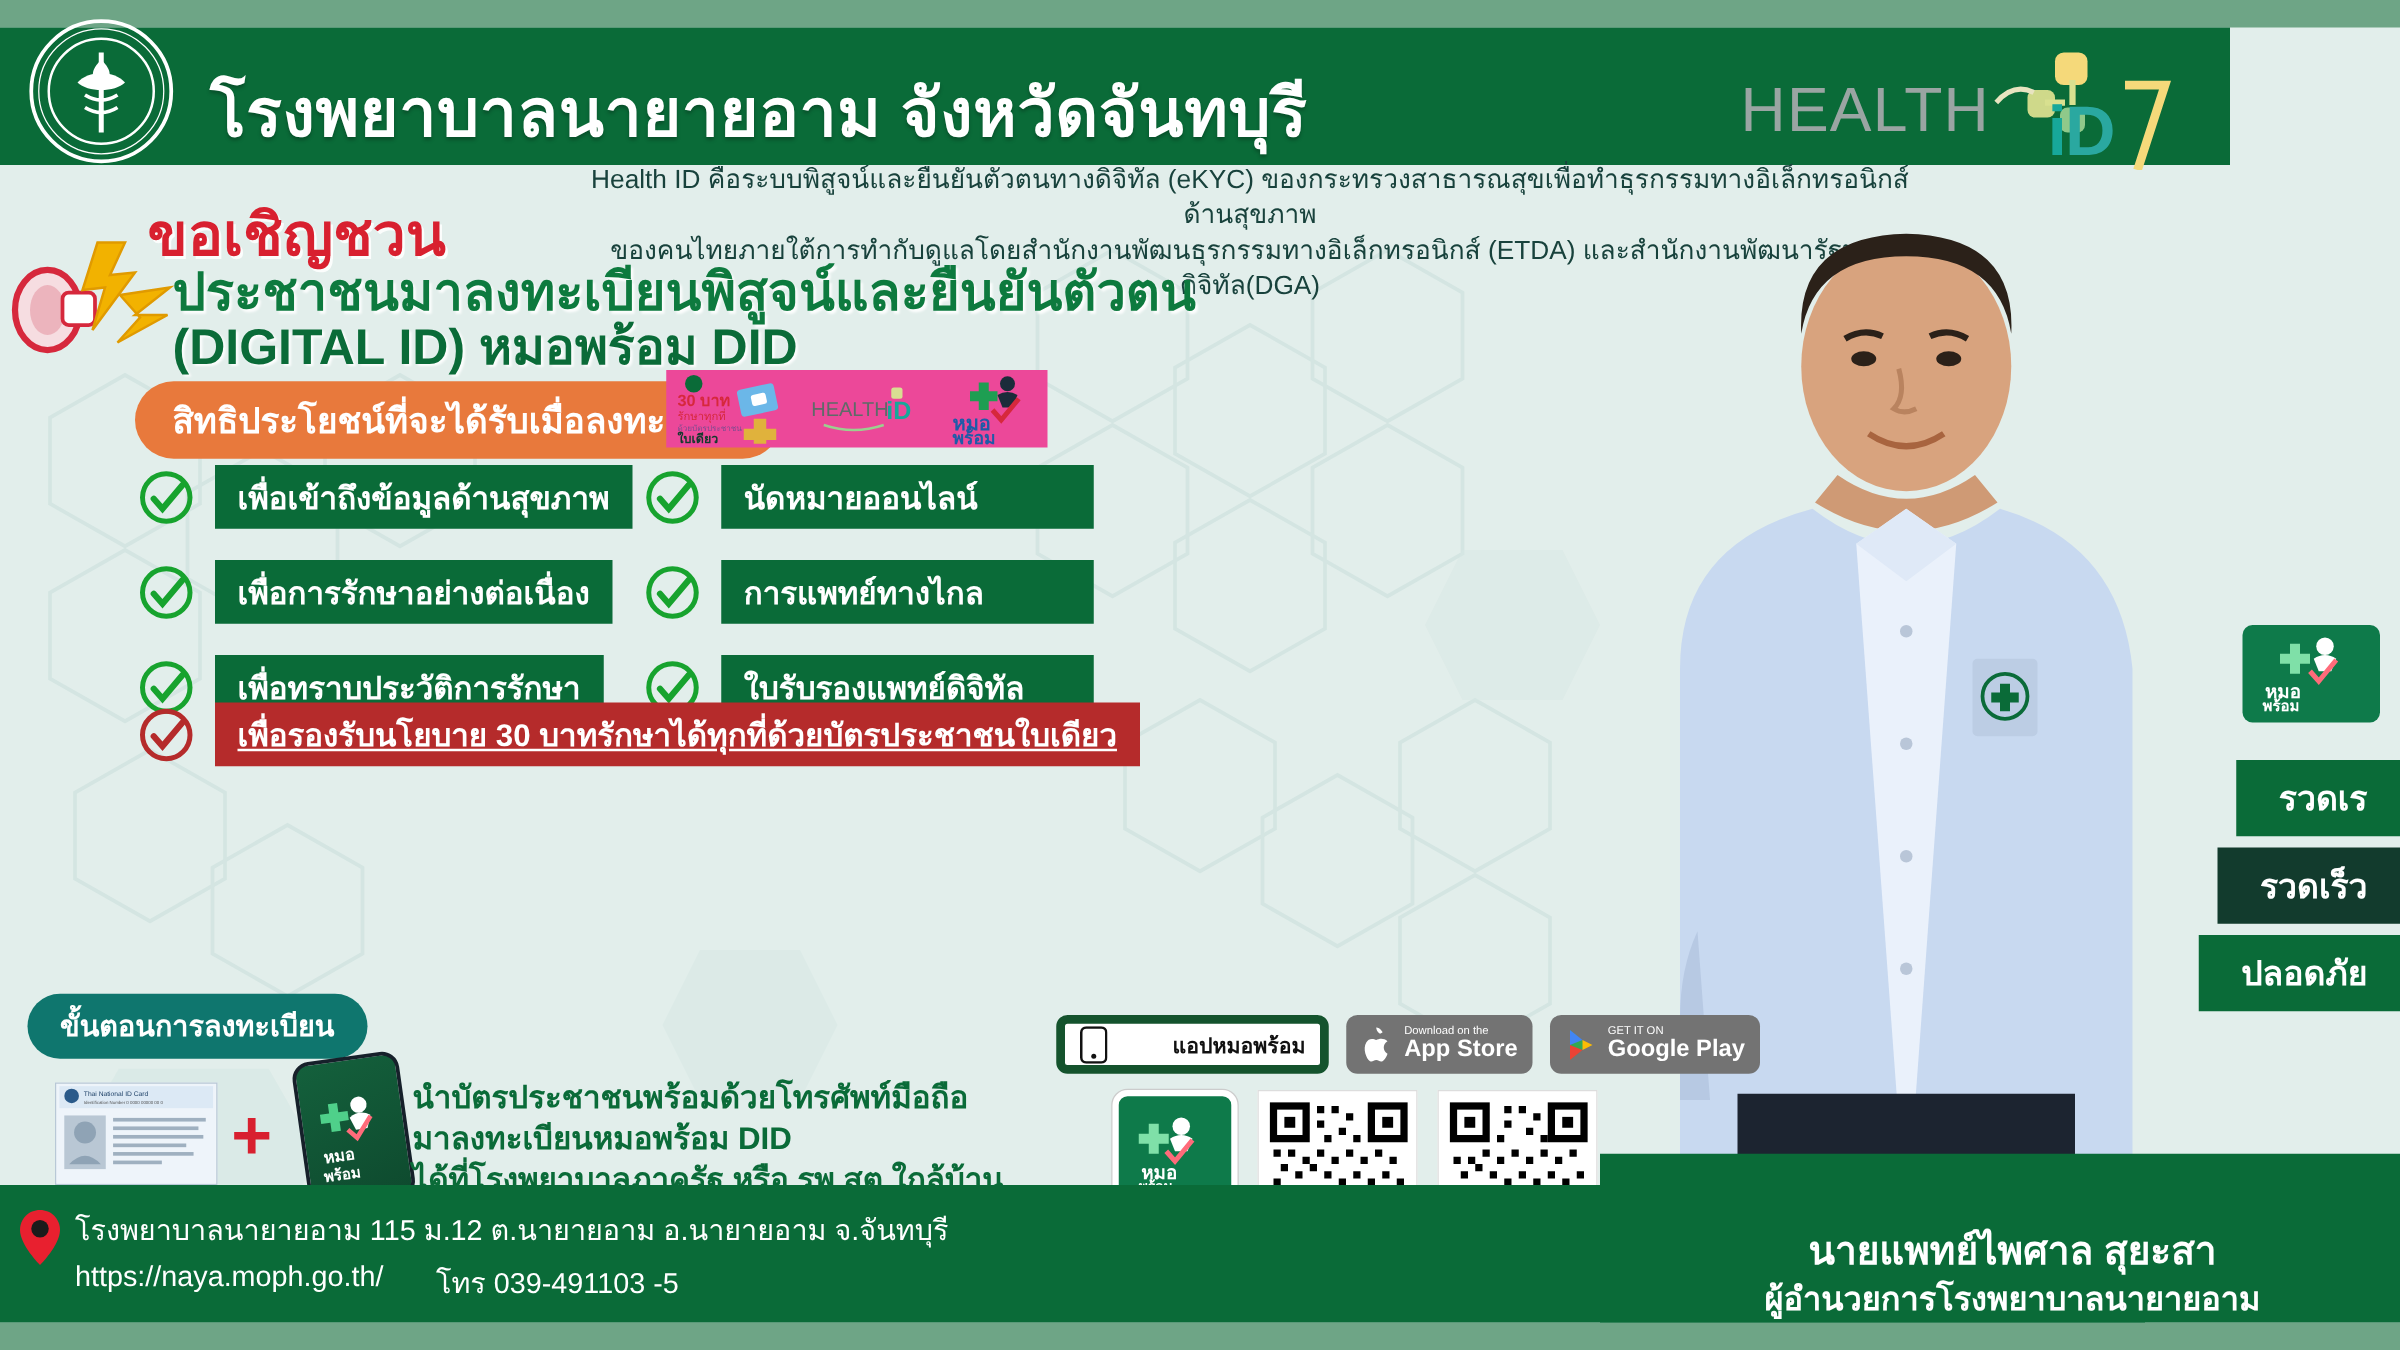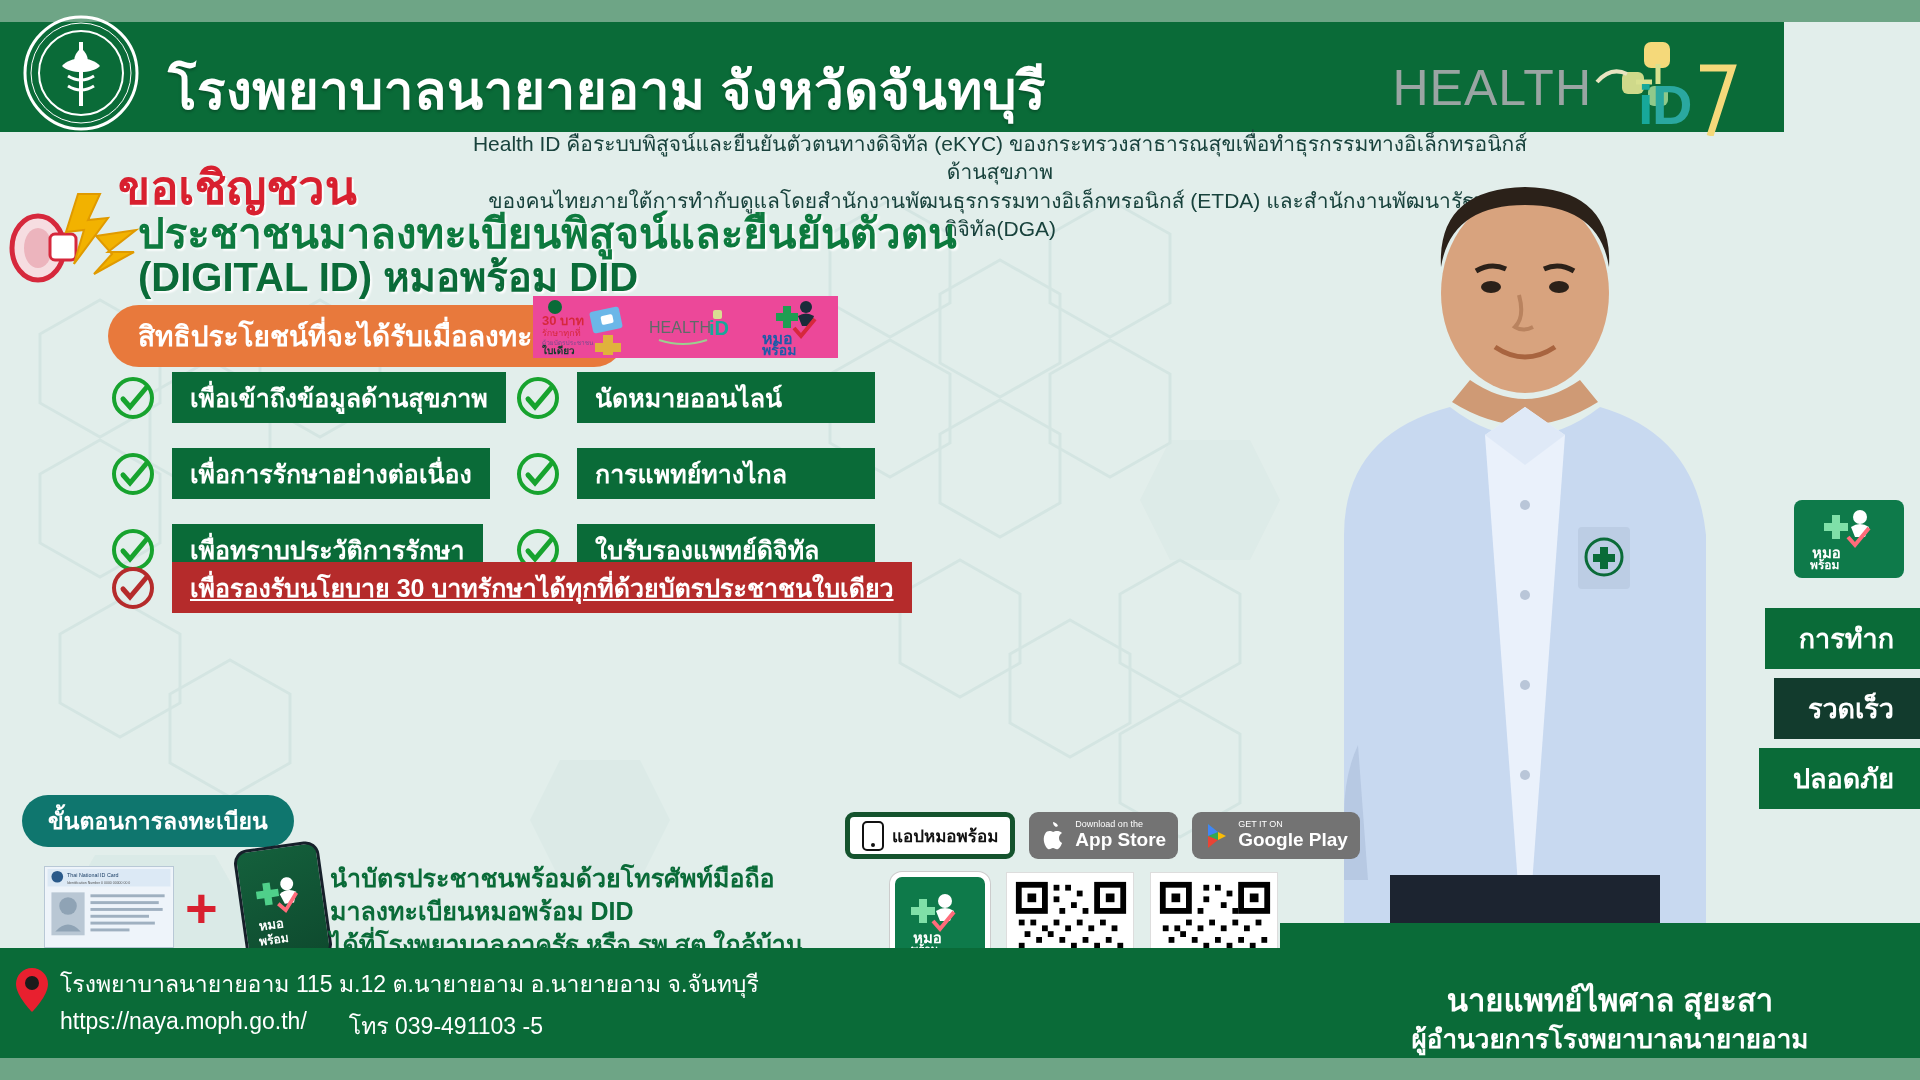--- a/index.html
+++ b/index.html
@@ -118,21 +118,21 @@
     position:absolute; left:330px; top:862px; z-index:7;
     color:#0a6b38; font-size:25px; font-weight:bold; line-height:1.32;
   }
 
   
   .badge-row { position:absolute; left:845px; top:812px; z-index:7; display:flex; gap:14px; }
   .badge {
     background:#737373; border-radius:9px; color:#fff;
     display:flex; align-items:center; padding:7px 12px; height:47px;
   }
-  .badge.white { background:#fff; color:#111; border:5px solid #14532d; }
+  .badge.white { background:#fff; color:#111; border:7px solid #14532d;gap:44px; }
   .badge-small { font-size:9px; line-height:1.1; display:block; }
   .badge-big { font-size:19px; font-weight:bold; line-height:1.1; display:block; }
 
   
   .qr-row { position:absolute; left:890px; top:872px; z-index:7; display:flex; gap:16px; align-items:flex-start; }
   .mp-tile {
     width:100px; height:100px; background:#0e7a4a; border-radius:12px;
     display:flex; flex-direction:column; align-items:center; justify-content:center;
     color:#fff; position:relative; border:5px solid #fff;
     box-shadow:0 0 0 1px #ccc;
@@ -586,21 +586,21 @@
   <div class="mp-badge-right">
     <svg width="86" height="62" viewBox="0 0 86 62">
       <circle cx="54" cy="9" r="7" fill="#fff"></circle>
       <path d="M45 19 q9 -6 18 0 l-4 10 h-10z" fill="#fff"></path>
       <path d="M26 7 h8 v8 h8 v8 h-8 v8 h-8 v-8 h-8 v-8 h8z" fill="#7fe0a8"></path>
       <path d="M42 29 l7 8 l14 -17" stroke="#ff6b7a" stroke-width="4" fill="none"></path>
       <text x="6" y="50" font-family="Liberation Sans, sans-serif" font-size="15" font-weight="bold" fill="#fff">หมอ</text>
       <text x="4" y="61" font-family="Liberation Sans, sans-serif" font-size="12" font-weight="bold" fill="#fff">พร้อม</text>
     </svg>
   </div>
-  <div class="tag tag-a">การทำก</div>
+  <div class="tag tag-a">รวดเร</div>
   <div class="tag tag-b">รวดเร็ว</div>
   <div class="tag tag-c">ปลอดภัย</div>
 
   <div class="footer-green-block"></div>
   <div class="footer">
     <svg class="footer-pin" viewBox="0 0 36 48">
       <path d="M18 2 C9 2 2 9 2 18 C2 30 18 46 18 46 C18 46 34 30 34 18 C34 9 27 2 18 2z" fill="#e8202f"></path>
       <circle cx="18" cy="17" r="7" fill="#1b1b1b"></circle>
     </svg>
     <div class="footer-l1">โรงพยาบาลนายายอาม 115 ม.12 ต.นายายอาม อ.นายายอาม จ.จันทบุรี</div>

